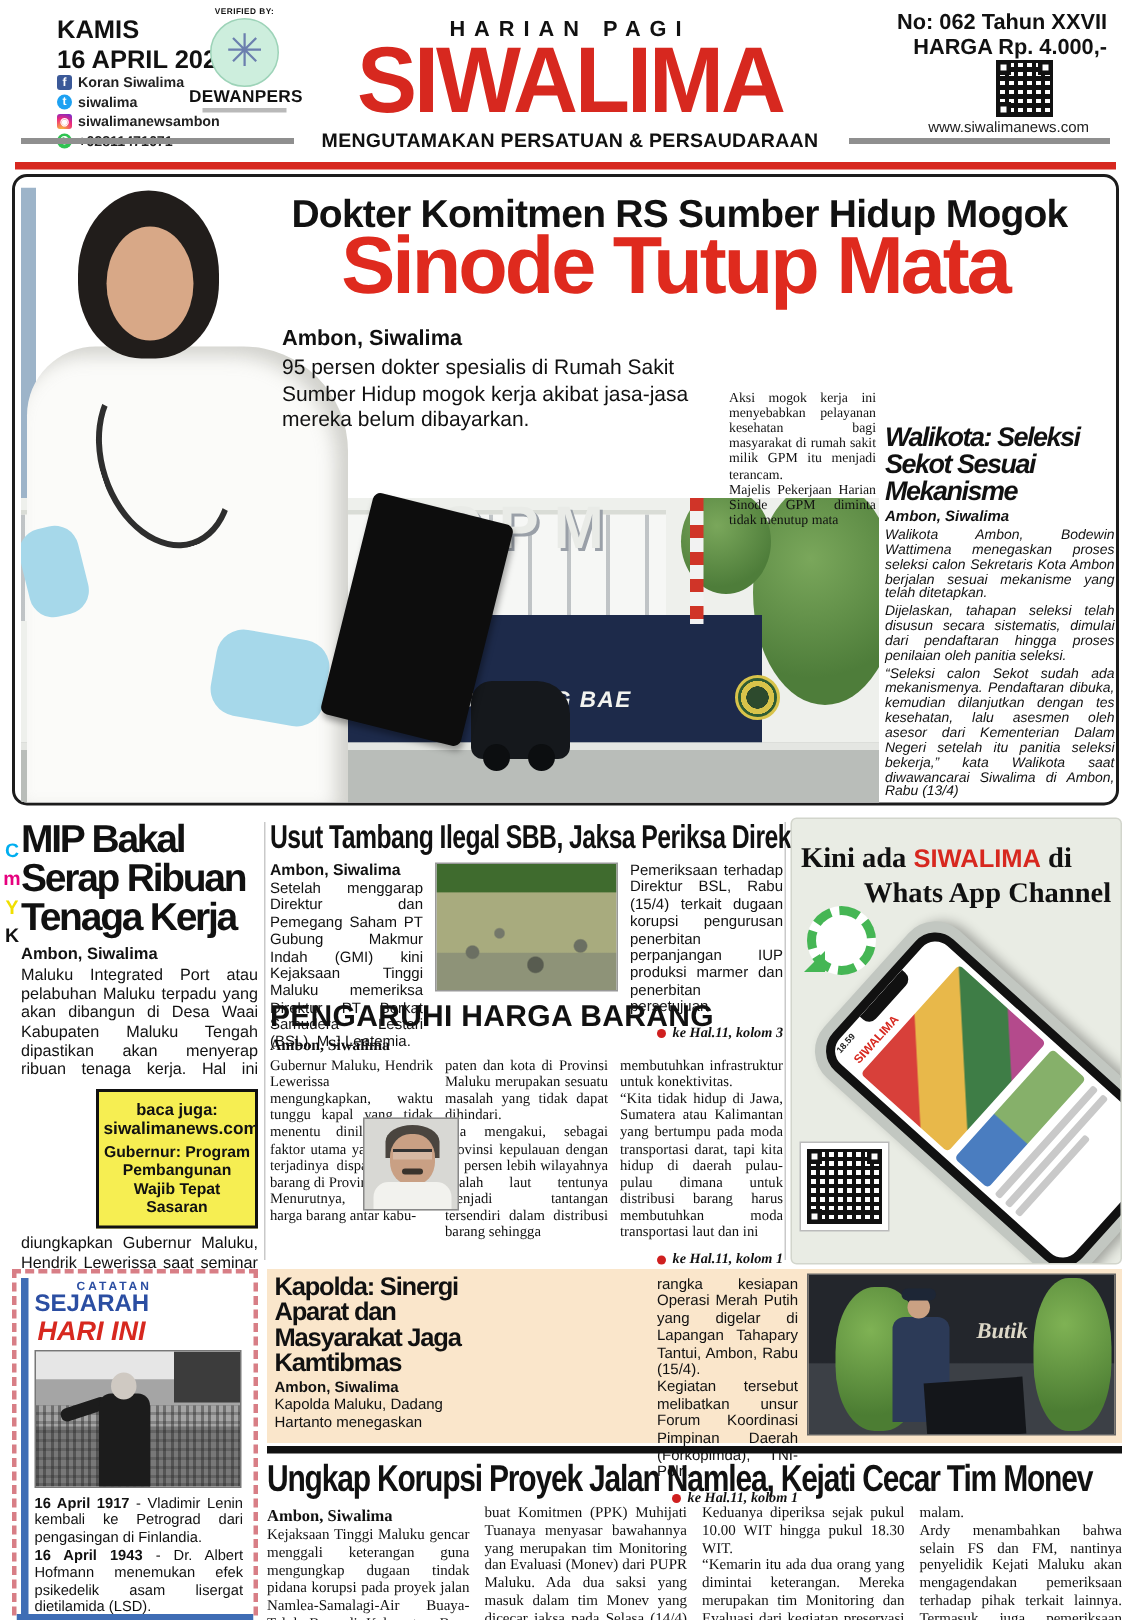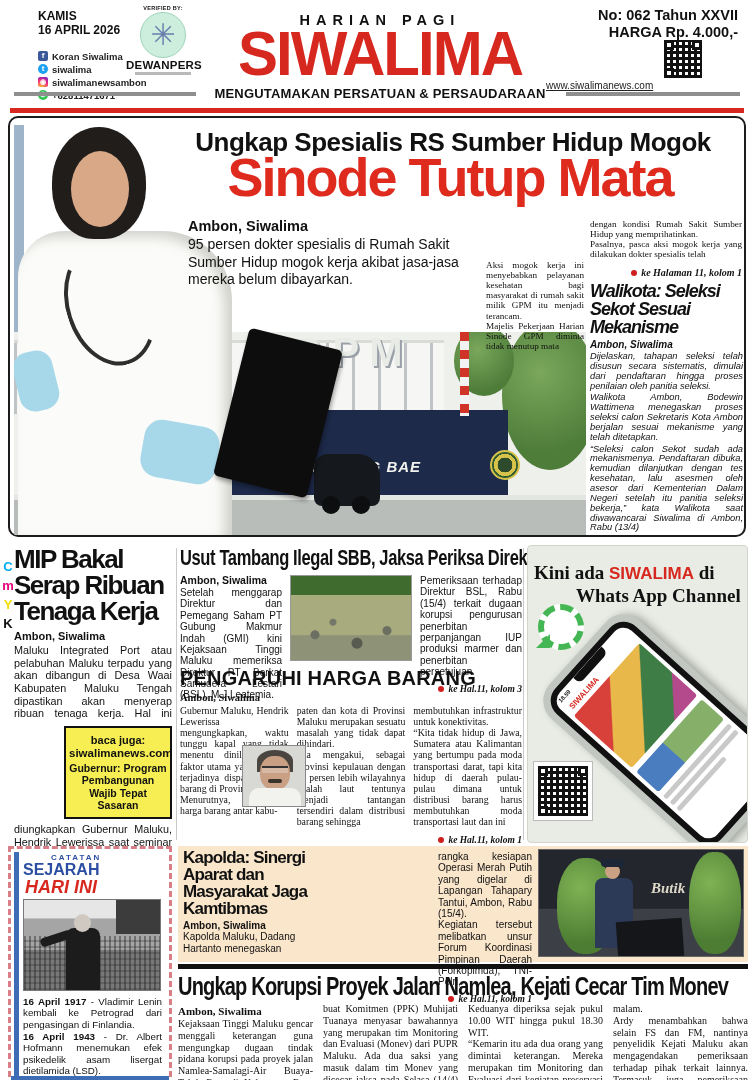--- a/index.html
+++ b/index.html
@@ -5,23 +5,23 @@
   * { margin:0; padding:0; box-sizing:border-box; }
   html,body { width:754px; height:1080px; }
   body { font-family:"Liberation Sans", sans-serif; background:#fff; color:#111; overflow:hidden; position:relative; }
   .abs { position:absolute; }
   .just { text-align:justify; }
   .pre { white-space:pre-line; }
   .jump { display:flex; justify-content:flex-end; align-items:center; gap:4px; font-family:"Liberation Serif", serif; font-style:italic; font-weight:700; }
   .dot { width:6px; height:6px; border-radius:50%; background:#cf1f1f; flex:0 0 auto; }
 
   
-  .h-date { left:38px; top:10px; font-weight:800; font-size:12px; line-height:1.15; }
+  .h-date { left:38px; top:10px; font-weight:800; font-size:17px; line-height:1.15; }
   .h-socials { left:38px; top:50px; }
-  .soc-row { display:flex; align-items:center; gap:4px; height:12px; margin-bottom:1px; }
+  .soc-row { display:flex; gap:4px; height:12px; margin-bottom:1px; }
   .soc-ic { width:10px; height:10px; border-radius:2px; color:#fff; font-size:8px; font-weight:800; text-align:center; line-height:10px; }
   .ic-fb { background:#3b5998; } .ic-fb::before{content:"f";}
   .ic-tw { background:#1da1f2; border-radius:50%; } .ic-tw::before{content:"t";}
   .ic-ig { background:radial-gradient(circle at 30% 110%, #f9ce34, #ee2a7b 60%, #6228d7); } .ic-ig::before{content:"◉"; font-size:7px;}
   .ic-wa { background:#2fc351; border-radius:50%; } .ic-wa::before{content:"✆"; font-size:7px;}
   .soc-label { font-size:9.5px; font-weight:600; color:#222; }
   .h-verified { left:126px; top:5px; width:74px; text-align:center; }
   .v-small { font-size:5.5px; font-weight:700; letter-spacing:.3px; }
   .v-circle { width:46px; height:46px; margin:1px auto; border-radius:50%; background:#cdeedd; border:1px solid #9dd3b8; position:relative; }
   .v-star { position:absolute; inset:0; text-align:center; line-height:44px; font-size:30px; color:#6b7fae; }
@@ -31,21 +31,21 @@
   .h-masthead { left:190px; top:24px; width:380px; text-align:center; font-size:60px; font-weight:900; letter-spacing:-2px; color:#d7281f; transform:scaleY(1.04); line-height:1; }
   .h-tagline { left:200px; top:86px; width:360px; text-align:center; font-size:13px; font-weight:800; letter-spacing:.2px; }
   .rule { height:4px; background:#8f8f8f; }
   .rule-l { left:14px; top:92px; width:182px; }
   .rule-r { left:566px; top:92px; width:174px; }
   .h-issue { left:560px; top:7px; width:186px; text-align:right; font-weight:800; font-size:14.5px; line-height:1.15; padding-right:8px; }
   .qr { background:repeating-linear-gradient(0deg,#111 0 3px,transparent 3px 6px),repeating-linear-gradient(90deg,#111 0 3px,#fff 3px 6px); position:relative; }
   .qr i { position:absolute; width:10px; height:10px; border:3px solid #111; background:#fff; }
   .qr i:nth-child(1){left:0;top:0;} .qr i:nth-child(2){right:0;top:0;} .qr i:nth-child(3){left:0;bottom:0;}
   .h-qr { left:664px; top:40px; width:38px; height:38px; }
-  .h-site { left:546px; top:80px; width:186px; text-align:left; font-size:10px; color:#222; padding-right:24px;text-decoration:underline; }
+  .h-site { left:564px; top:80px; width:186px; text-align:right; font-size:10px; color:#222; padding-right:24px; }
 
   
   .red-strip { left:10px; top:108px; width:734px; height:5px; background:#d7281f; }
   .main-box { left:8px; top:116px; width:738px; height:421px; border:2px solid #1c1c1c; border-radius:10px; overflow:hidden; background:#fff; }
   .kicker { left:160px; top:9px; width:566px; text-align:center; font-size:26px; font-weight:800; letter-spacing:-.5px; }
   .headline { left:148px; top:34px; width:584px; text-align:center; font-size:54px; font-weight:800; letter-spacing:-2px; line-height:.95; color:#df2a1e; }
 
   
   .photo-main { left:4px; top:7px; width:572px; height:410px; background:#fff; overflow:hidden; }
   .ph-door { left:0; top:0; width:10px; height:210px; background:#9db4c9; }
@@ -259,43 +259,35 @@
       <div class="d-coat"></div>
       <div class="d-hair"></div>
       <div class="d-face"></div>
       <div class="d-steth"></div>
       <div class="d-glove1"></div>
       <div class="d-glove2"></div>
     </div>
     <div class="abs clipboard"></div>
   </div>
 
-  <div class="abs kicker">Ungkap Spesialis RS Sumber Hidup Mogok</div>
+  <div class="abs kicker">Dokter Komitmen RS Sumber Hidup Mogok</div>
   <div class="abs headline">Sinode Tutup Mata</div>
 
   <div class="abs lead-block">
     <div class="dateline">Ambon, Siwalima</div>
     <div class="lead-text">95 persen dokter spesialis di Rumah Sakit Sumber Hidup mogok kerja akibat jasa-jasa mereka belum dibayarkan.</div>
   </div>
   <div class="abs m-col m-col2 just pre">Aksi mogok kerja ini menyebabkan pelayanan kesehatan bagi masyarakat di rumah sakit milik GPM itu menjadi terancam.
 Majelis Pekerjaan Harian Sinode GPM diminta tidak menutup mata</div>
-  <div class="abs m-col3">
-    <div class="m-col just pre">dengan kondisi Rumah Sakit Sumber Hidup yang memprihatinkan.
-Pasalnya, pasca aksi mogok kerja yang dilakukan dokter spesialis telah</div>
-    <div class="jump m-jump">
-      <span class="dot"></span>
-      <span>ke Halaman 11, kolom 1</span>
-    </div>
-  </div>
 
   <div class="abs walikota">
     <div class="w-head">Walikota: Seleksi Sekot Sesuai Mekanisme</div>
     <div class="w-date">Ambon, Siwalima</div>
+    <div class="w-para">Walikota Ambon, Bodewin Wattimena menegaskan proses seleksi calon Sekretaris Kota Ambon berjalan sesuai mekanisme yang telah ditetapkan.</div>
     <div class="w-para">Dijelaskan, tahapan seleksi telah disusun secara sistematis, dimulai dari pendaftaran hingga proses penilaian oleh panitia seleksi.</div>
-    <div class="w-para">Walikota Ambon, Bodewin Wattimena menegaskan proses seleksi calon Sekretaris Kota Ambon berjalan sesuai mekanisme yang telah ditetapkan.</div>
     <div class="w-para">“Seleksi calon Sekot sudah ada mekanismenya. Pendaftaran dibuka, kemudian dilanjutkan dengan tes kesehatan, lalu asesmen oleh asesor dari Kementerian Dalam Negeri setelah itu panitia seleksi bekerja,” kata Walikota saat diwawancarai Siwalima di Ambon, Rabu (13/4)</div>
     <div class="w-para">Menurutnya, hasil dari seluruh tahapan tersebut nantinya akan disampaikan kepada dirinya selaku walikota untuk ditindaklanjuti.</div>
 
   </div>
 </div>
 
 <div class="abs cmyk">
   <div>C</div>
   <div>m</div>
   <div>Y</div>

